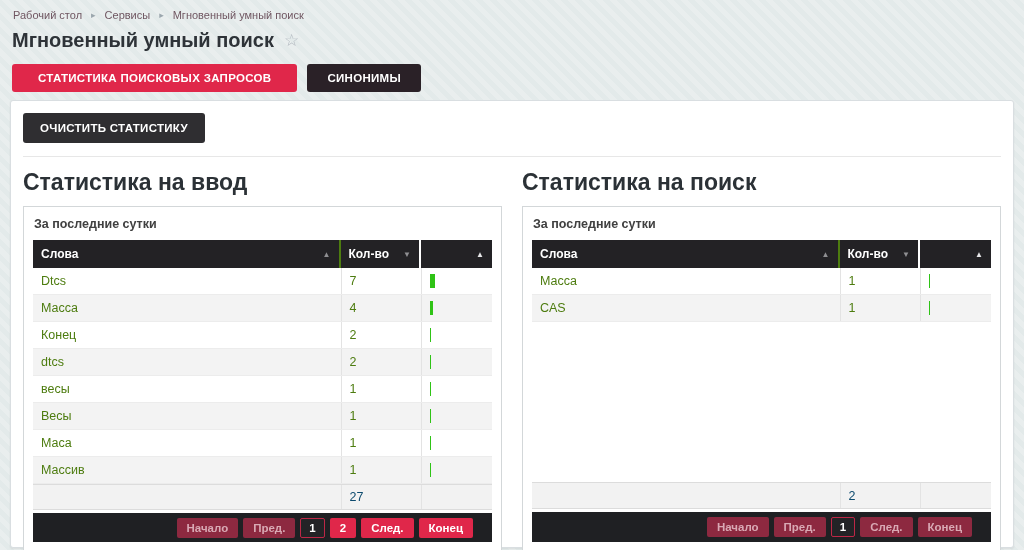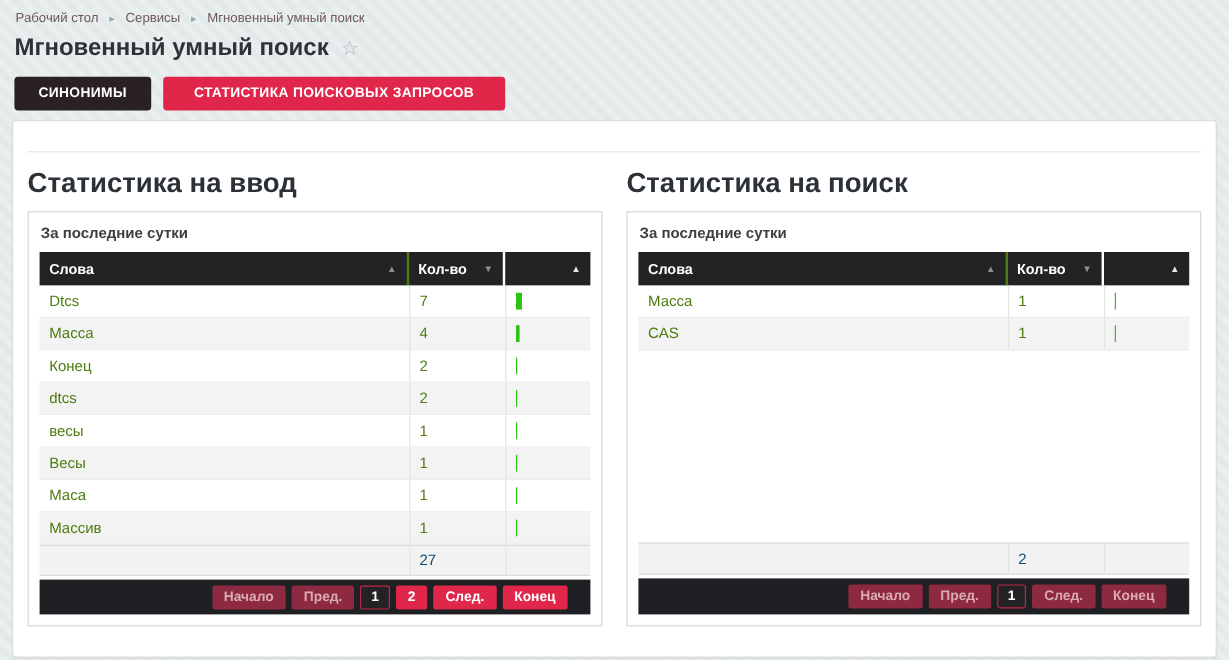--- a/index.html
+++ b/index.html
@@ -67,25 +67,26 @@
   <span class="crumb-sep">▸</span>
   <span class="crumb">Мгновенный умный поиск</span>
 </div>
 
 <div class="title-row">
   <h1 class="page-title">Мгновенный умный поиск</h1>
   <span class="fav-star">☆</span>
 </div>
 
 <div class="tabs">
+  <button class="tab tab-red">СТАТИСТИКА ПОИСКОВЫХ ЗАПРОСОВ</button>
   <button class="tab tab-dark">СИНОНИМЫ</button>
-  <button class="tab tab-red">СТАТИСТИКА ПОИСКОВЫХ ЗАПРОСОВ</button>
 </div>
 
 <div class="panel">
+  <button class="clear-btn">ОЧИСТИТЬ СТАТИСТИКУ</button>
   <div class="divider"></div>
 
   <div class="sections">
 
     <div class="section">
       <h2 class="section-title">Статистика на ввод</h2>
       <div class="box">
         <div class="box-label">За последние сутки</div>
         <div class="thead">
           <div class="th th-word">

